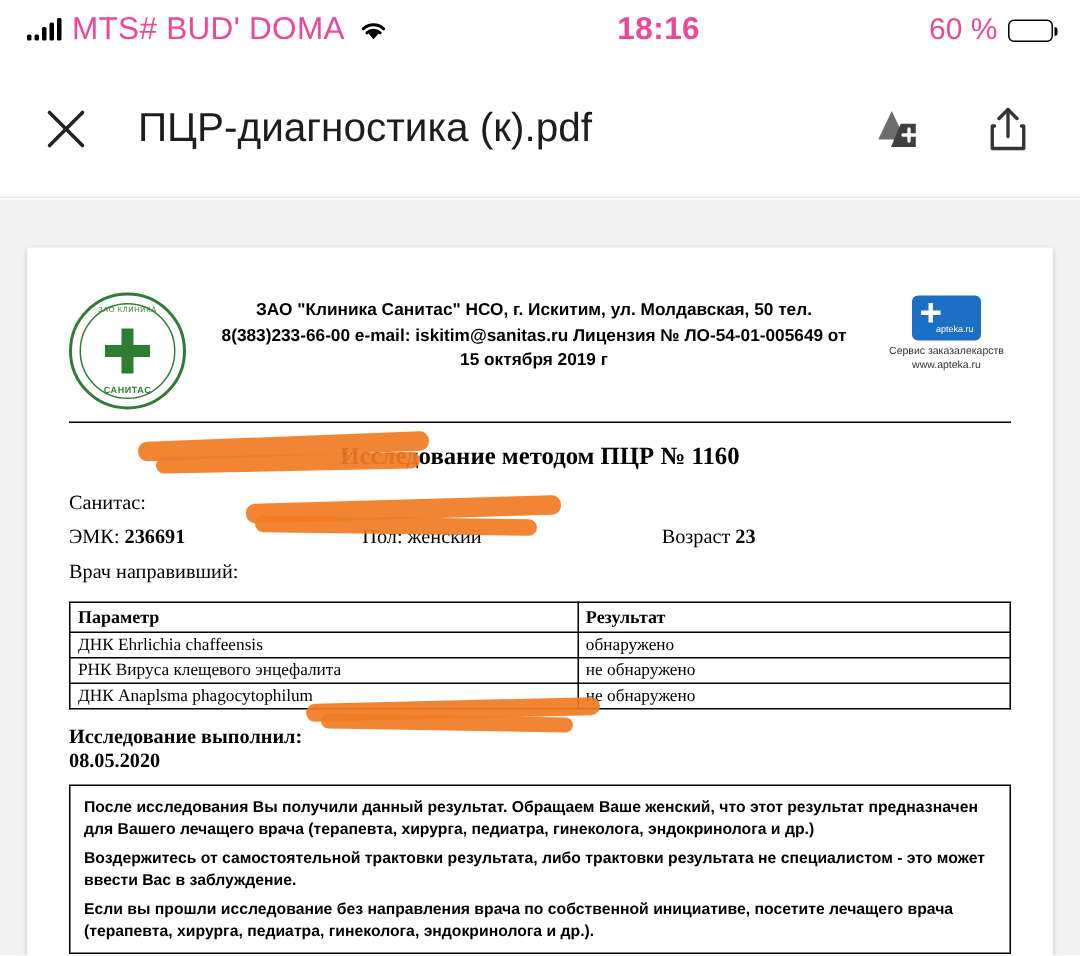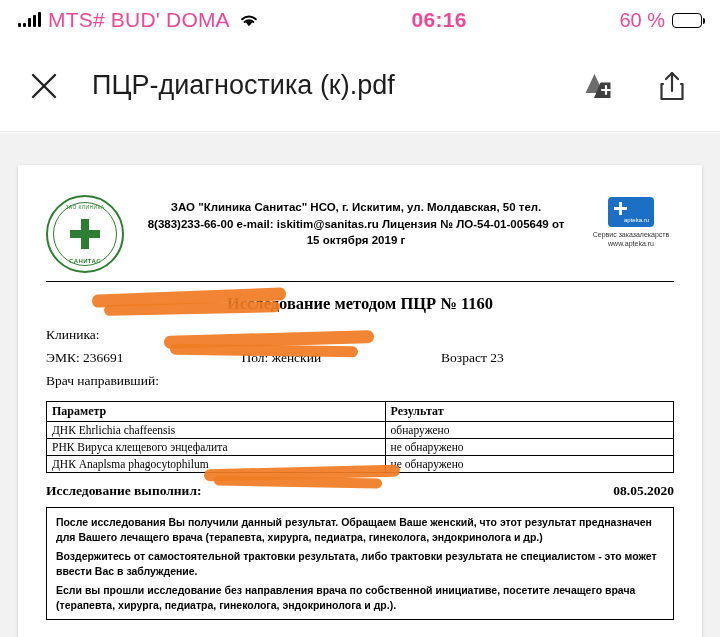--- a/index.html
+++ b/index.html
@@ -294,21 +294,21 @@
   }
 
   .field-row {
     font-size: 13.5px;
     margin-top: 7px;
     position: relative;
     display: flex;
     align-items: baseline;
   }
   .field-row .lbl { white-space: nowrap; }
-  .field-row .val { font-weight: normal; }
+  .field-row .val { font-weight: bold; }
   .row-patient { margin-top: 13px; }
   .spacer-mid { display: inline-block; width: 118px; }
   .spacer-age { display: inline-block; width: 120px; }
 
   
   .redaction {
     position: absolute;
     background: #f07c23;
     border-radius: 6px;
     opacity: .93;
@@ -333,20 +333,21 @@
   table.results th:first-child,
   table.results td:first-child { width: 54%; }
 
   .exec-row {
     margin-top: 10px;
     font-size: 13.5px;
     display: flex;
     justify-content: space-between;
     align-items: baseline;
     position: relative;
+    flex-direction: column;
   }
   .exec-row .left { font-weight: bold; }
   .exec-row .date { font-weight: bold; }
 
   .notice {
     margin-top: 8px;
     border: 1px solid #000;
     padding: 7px 9px;
     font-family: "Liberation Sans", sans-serif;
     font-size: 10.5px;
@@ -370,21 +371,21 @@
     </span>
     <span class="carrier">MTS# BUD' DOMA</span>
     <span class="wifi">
       <svg width="20" height="15" viewBox="0 0 20 15">
         <path d="M10 13.2 L6.6 9.3 a5 5 0 0 1 6.8 0 Z" fill="#000"></path>
         <path d="M3.2 6.2 a10 10 0 0 1 13.6 0" stroke="#000" stroke-width="2" fill="none" stroke-linecap="round"></path>
         <path d="M5.6 8.9 a6.6 6.6 0 0 1 8.8 0" stroke="#000" stroke-width="2" fill="none" stroke-linecap="round"></path>
       </svg>
     </span>
   </div>
-  <div class="sb-center">06:16</div>
+  <div class="sb-center">18:16</div>
   <div class="sb-right">
     <span>60 %</span>
     <span class="battery">
       <span class="battery-fill" style="width:60%"></span>
     </span>
   </div>
 </div>
 
 <div class="appbar">
   <div class="close-btn">
@@ -435,21 +436,21 @@
           </div>
           <div class="apteka-sub">Сервис заказалекарств www.apteka.ru</div>
         </div>
       </div>
 
       <hr class="hr">
 
       <div class="doc-title">Исследование методом ПЦР № 1160</div>
 
       <div class="field-row row-patient">
-        <span class="lbl">Клиника:</span>
+        <span class="lbl">Санитас:</span>
         <span class="val"></span>
       </div>
 
       <div class="field-row">
         <span class="lbl">ЭМК:</span>&nbsp;
         <span class="val">236691</span>
         <span class="spacer-mid"></span>
         <span class="lbl">Пол:</span>&nbsp;
         <span>женский</span>
         <span class="spacer-age"></span>

